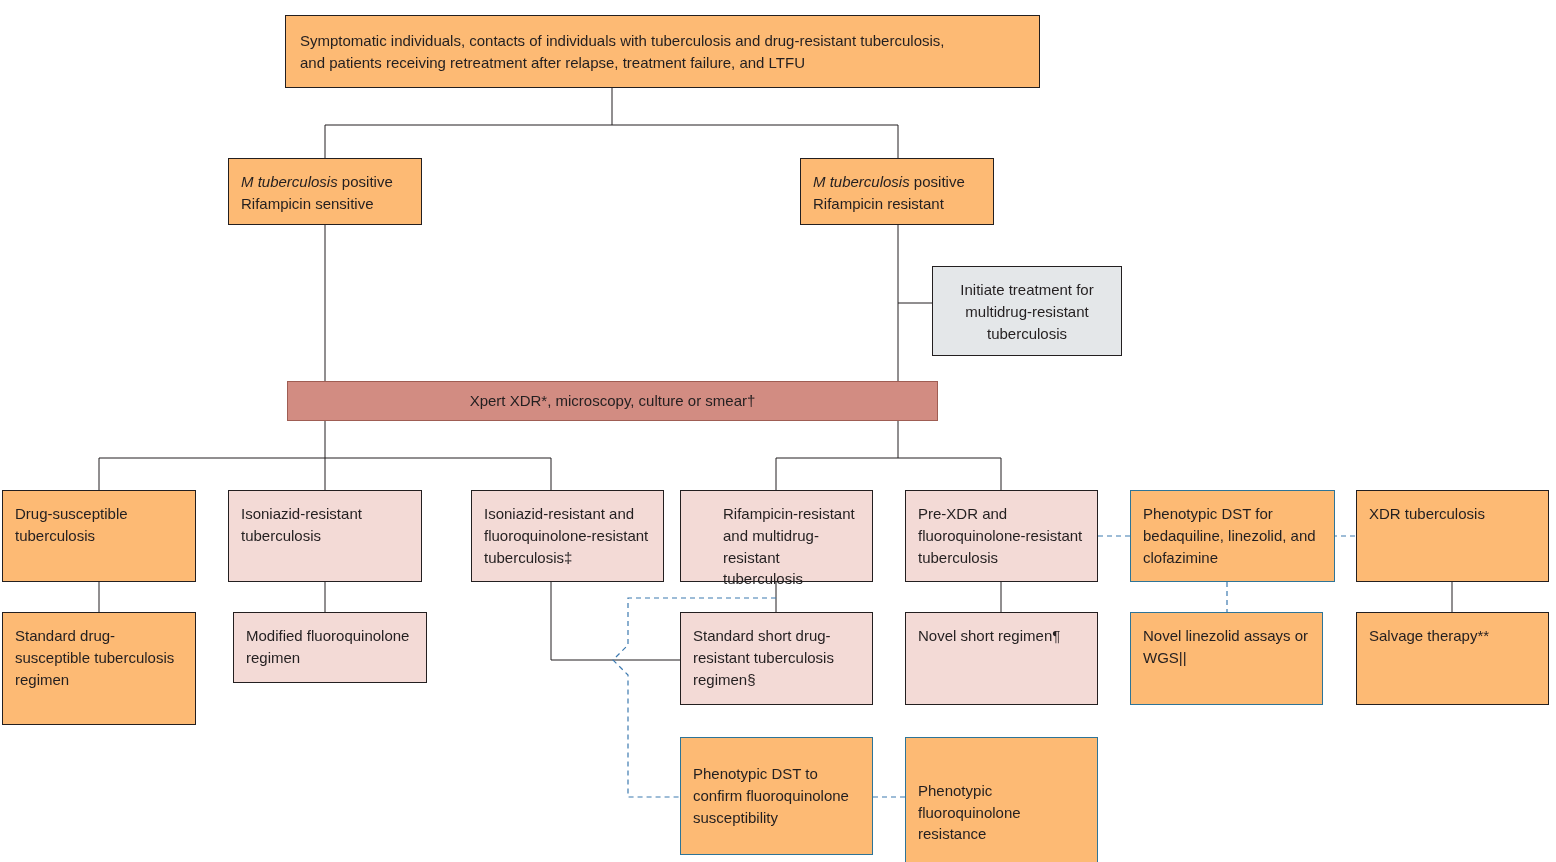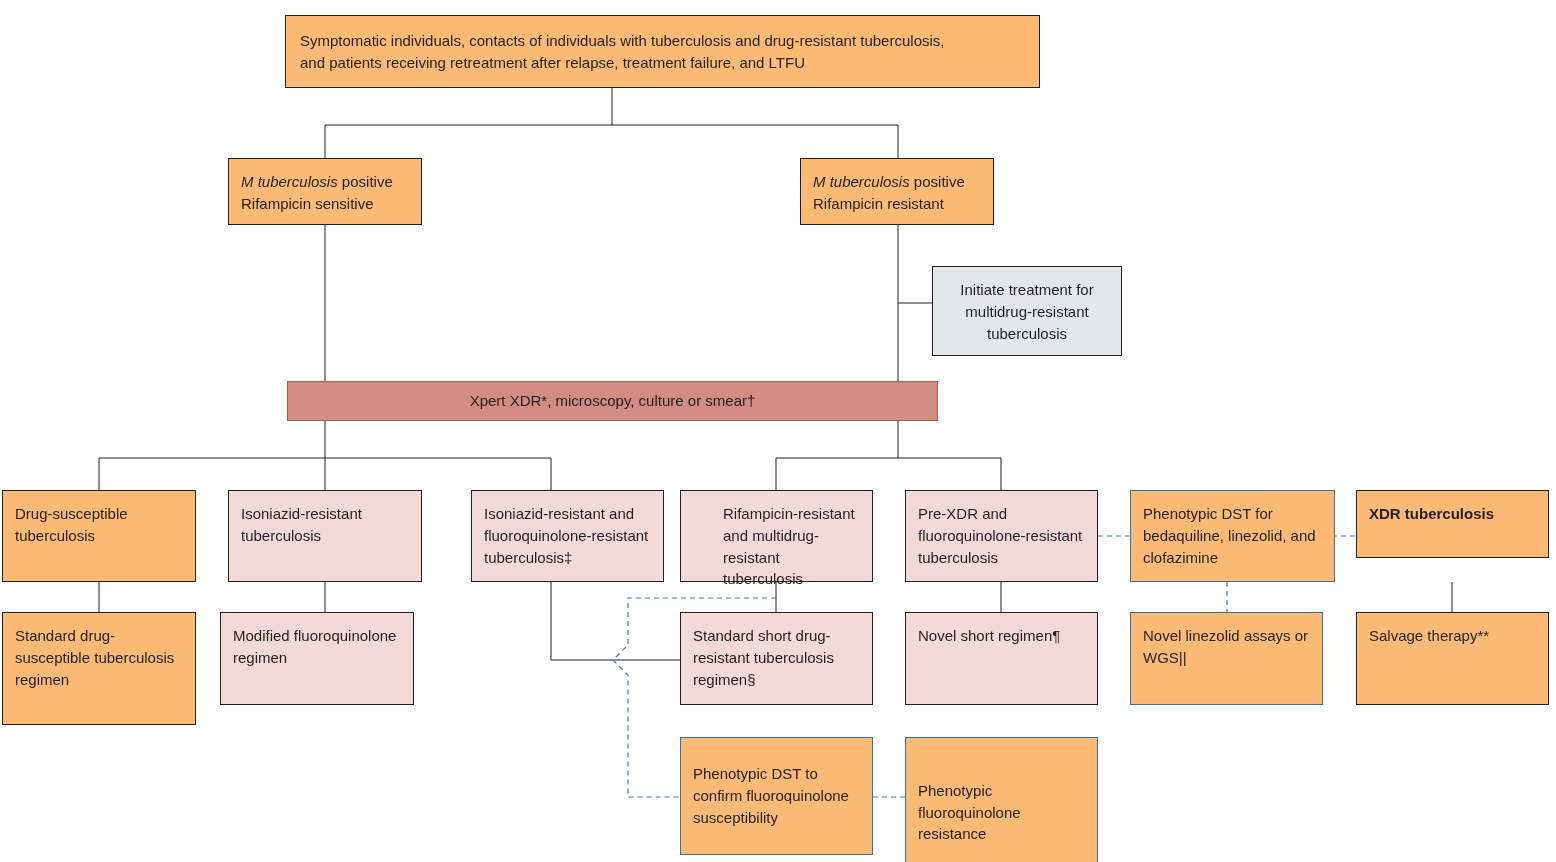--- a/index.html
+++ b/index.html
@@ -125,29 +125,29 @@
   </div>
 
   <div class="node pink" style="left:905px; top:490px; width:193px; height:92px;">
     <div>Pre-XDR and fluoroquinolone-resistant tuberculosis</div>
   </div>
 
   <div class="node blue" style="left:1130px; top:490px; width:205px; height:92px;">
     <div>Phenotypic DST for bedaquiline, linezolid, and clofazimine</div>
   </div>
 
-  <div class="node" style="left:1356px; top:490px; width:193px; height:68px;font-weight:bold;">
+  <div class="node" style="left:1356px; top:490px; width:193px; height:92px;">
     <div>XDR tuberculosis</div>
   </div>
 
   <div class="node" style="left:2px; top:612px; width:194px; height:113px;">
     <div>Standard drug-susceptible tuberculosis regimen</div>
   </div>
 
-  <div class="node pink" style="left:220px; top:612px; width:194px; height:93px;">
+  <div class="node pink" style="left:233px; top:612px; width:194px; height:71px;">
     <div>Modified fluoroquinolone regimen</div>
   </div>
 
   <div class="node pink" style="left:680px; top:612px; width:193px; height:93px;">
     <div>Standard short drug-resistant tuberculosis regimen§</div>
   </div>
 
   <div class="node pink" style="left:905px; top:612px; width:193px; height:93px;">
     <div>Novel short regimen¶</div>
   </div>

